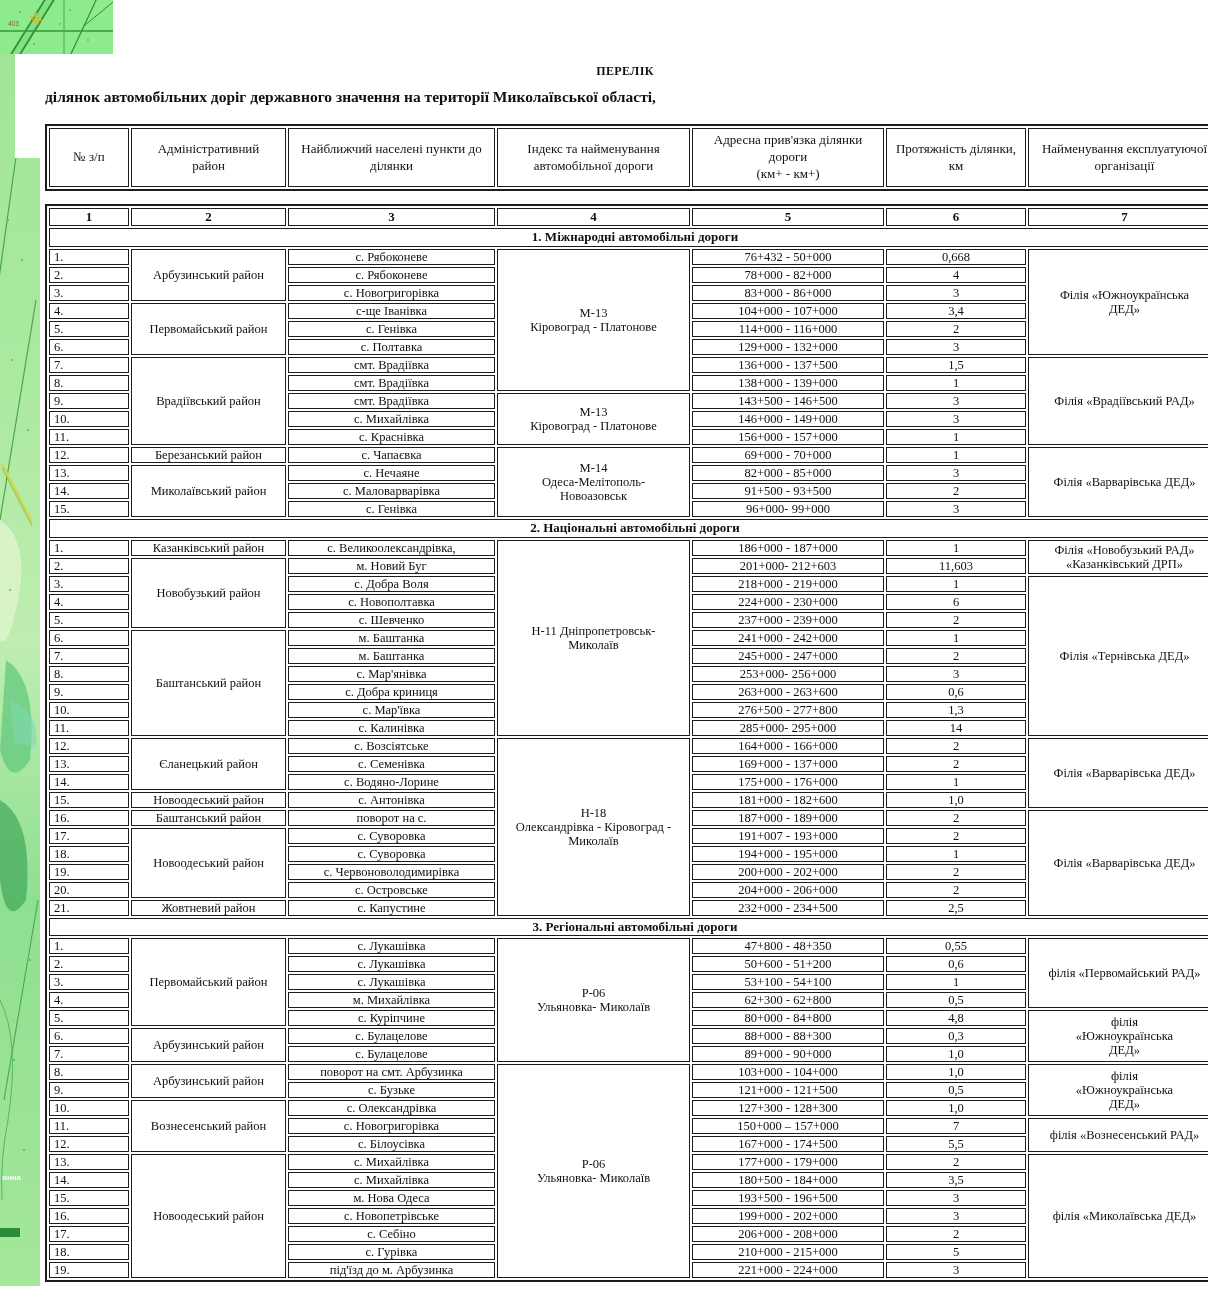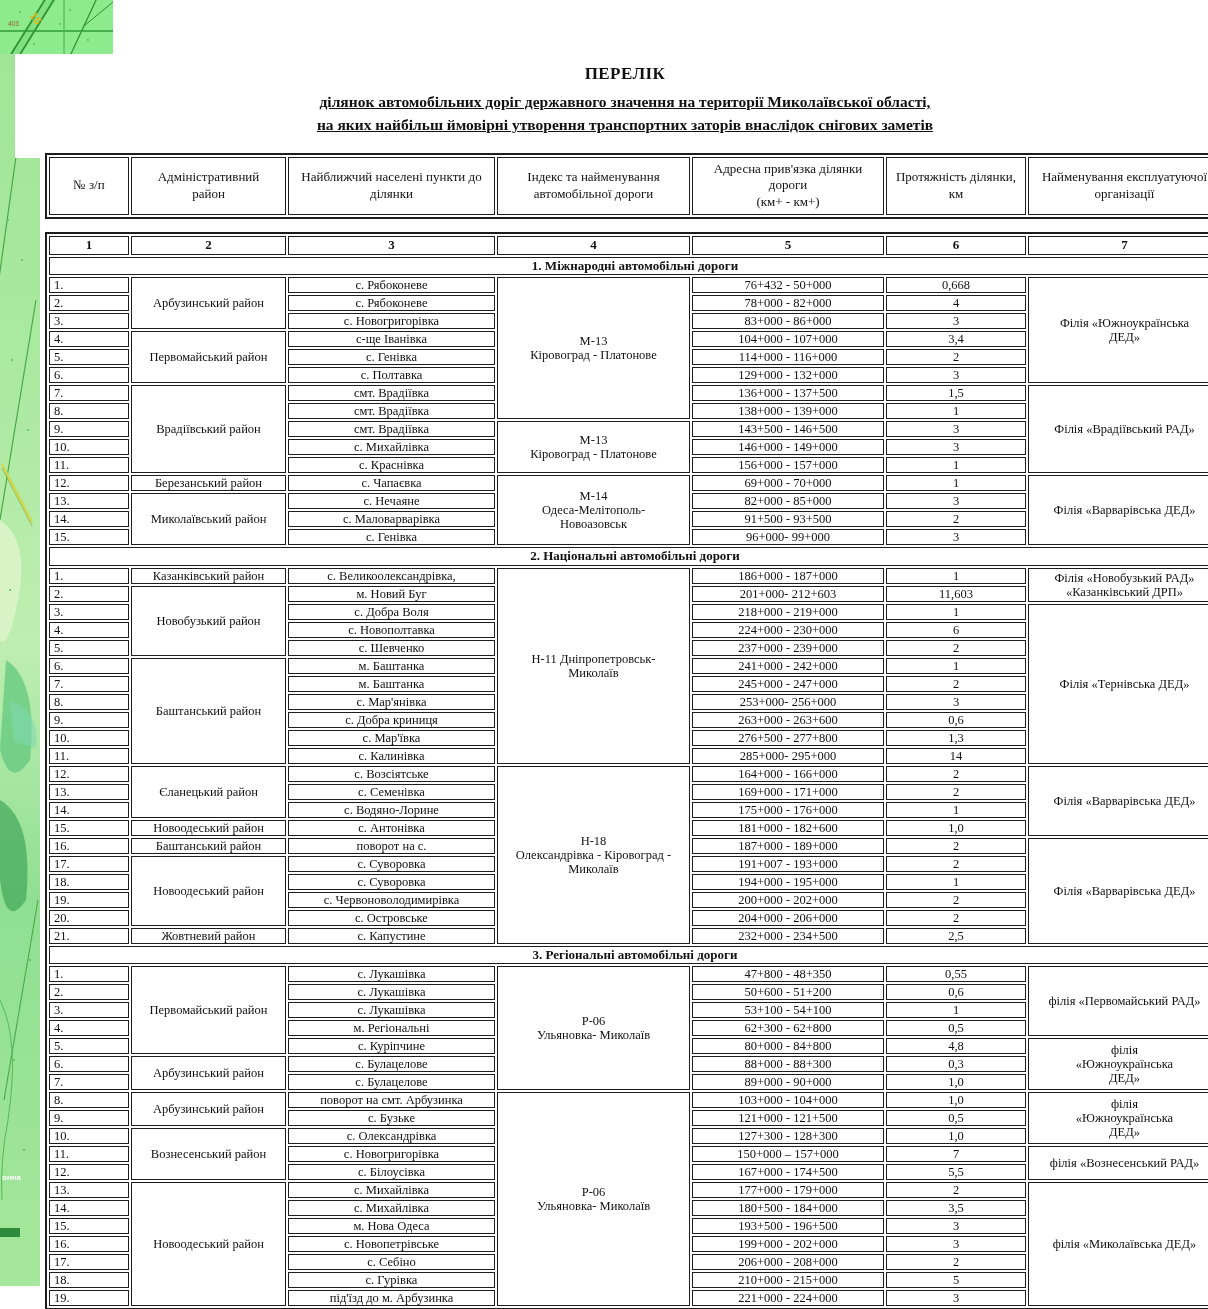--- a/index.html
+++ b/index.html
@@ -1,22 +1,22 @@
 <!DOCTYPE html>
 <html lang="uk"><head>
 <meta charset="utf-8">
 <style>
   html,body{margin:0;padding:0;background:#ffffff;}
   .page{position:relative;width:1208px;height:1309px;background:#ffffff;overflow:hidden;
         font-family:"Liberation Serif","DejaVu Serif",serif;color:#111;}
   .map-left{position:absolute;left:0;top:0;}
   .map-corner{position:absolute;left:0;top:0;}
   .content{position:absolute;left:45px;top:56px;width:1160px;}
-  .title{text-align:center;font-weight:bold;font-size:17px;letter-spacing:.4px;margin:8px 0 6px;}
-  .subtitle{text-align:center;font-weight:bold;font-size:15.5px;line-height:1.5;text-decoration:underline;}
+  .title{text-align:center;font-weight:bold;font-size:12px;letter-spacing:.4px;margin:8px 0 6px;}
+  .subtitle{text-align:left;font-weight:bold;font-size:15.5px;line-height:1.5;}
   table{border-collapse:separate;border-spacing:2px;table-layout:fixed;width:1160px;
         border:2px solid #1d1d1d;background:#fff;}
   #header-table{margin-top:16px;}
   #main-table{margin-top:13px;}
   td{border:1.5px solid #1d1d1d;text-align:center;vertical-align:middle;
      padding:0 2px;font-size:12.5px;line-height:1.12;overflow:hidden;}
   #header-table td{font-size:13px;padding:3px 2px;line-height:1.3;white-space:pre-line;height:44px;}
   td.num{text-align:left;padding-left:4px;height:14px;}
   td.multi{white-space:pre-line;}
   td.section{font-weight:bold;font-size:13px;padding:1px 0;}
@@ -79,21 +79,20 @@
     <circle cx="88" cy="40" r="1" fill="#5cbc5c"></circle>
       <circle cx="34" cy="44" r="1" fill="#5cbc5c"></circle>
     <circle cx="60" cy="24" r="1" fill="#5cbc5c"></circle>
     <text x="30" y="22" transform="rotate(55 36 18)" font-size="11" font-weight="bold" fill="#e0b820" font-family="Liberation Sans, sans-serif">15</text>
     <text x="8" y="26" font-size="6.5" fill="#9c5a28" font-family="Liberation Sans, sans-serif">403</text>
   </svg>
 
   <div class="content">
     <div class="title">ПЕРЕЛІК</div>
     <div class="subtitle">ділянок автомобільних доріг державного значення на території Миколаївської області,</div>
-    <div class="subtitle">на яких найбільш ймовірні утворення транспортних заторів внаслідок снігових заметів</div>
 
     <table id="header-table">
       <colgroup>
           <col style="width:80px">
           <col style="width:155px">
           <col style="width:207px">
           <col style="width:193px">
           <col style="width:192px">
           <col style="width:140px">
           <col style="width:193px">
@@ -331,21 +330,21 @@
             <td class="multi" rowspan="10">Н-18
 Олександрівка - Кіровоград -
 Миколаїв</td>
             <td>164+000 - 166+000</td>
             <td>2</td>
             <td class="multi" rowspan="4">Філія «Варварівська ДЕД»</td>
           </tr>
           <tr>
             <td class="num">13.</td>
             <td>с. Семенівка</td>
-            <td>169+000 - 171+000</td>
+            <td>169+000 - 137+000</td>
             <td>2</td>
           </tr>
           <tr>
             <td class="num">14.</td>
             <td>с. Водяно-Лорине</td>
             <td>175+000 - 176+000</td>
             <td>1</td>
           </tr>
           <tr>
             <td class="num">15.</td>
@@ -414,21 +413,21 @@
             <td>0,6</td>
           </tr>
           <tr>
             <td class="num">3.</td>
             <td>с. Лукашівка</td>
             <td>53+100 - 54+100</td>
             <td>1</td>
           </tr>
           <tr>
             <td class="num">4.</td>
-            <td>м. Регіональні</td>
+            <td>м. Михайлівка</td>
             <td>62+300 - 62+800</td>
             <td>0,5</td>
           </tr>
           <tr>
             <td class="num">5.</td>
             <td>с. Куріпчине</td>
             <td>80+000 - 84+800</td>
             <td>4,8</td>
             <td class="multi" rowspan="3">філія
 «Южноукраїнська

